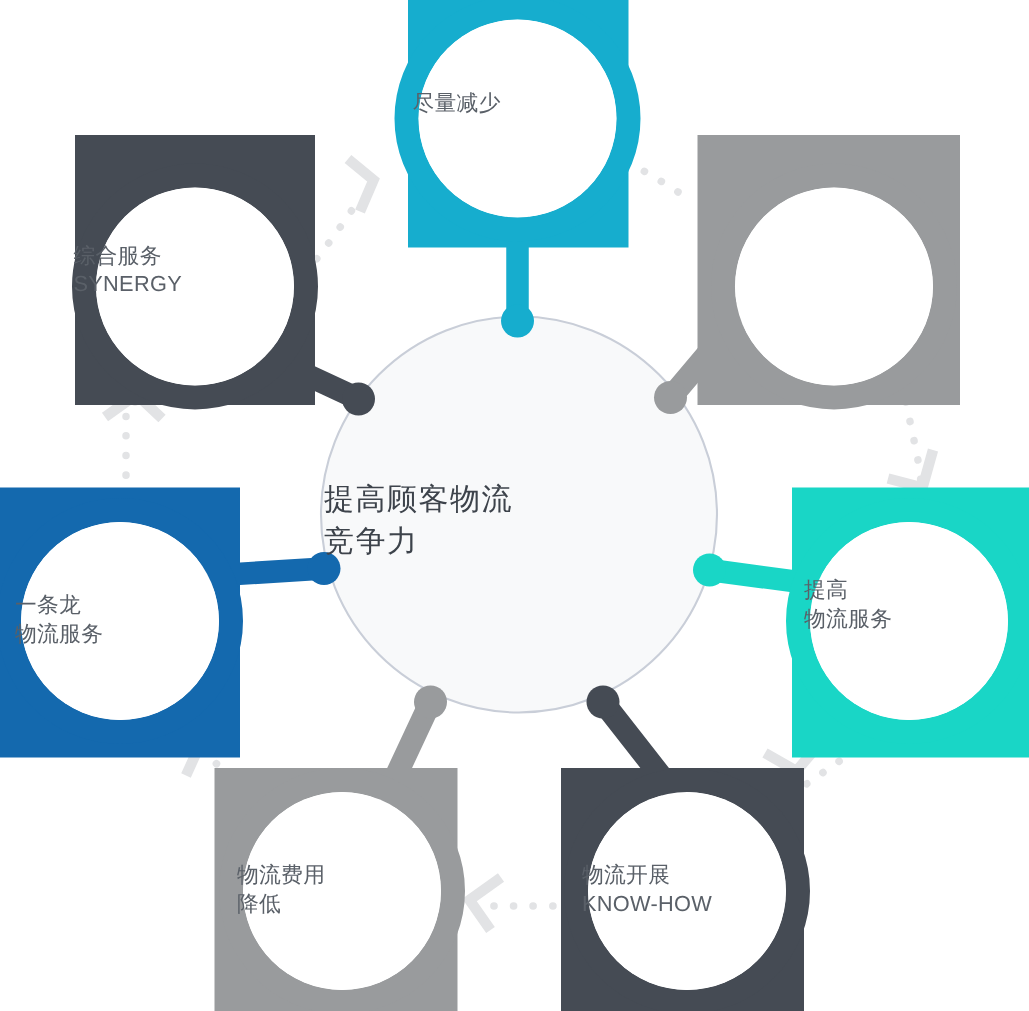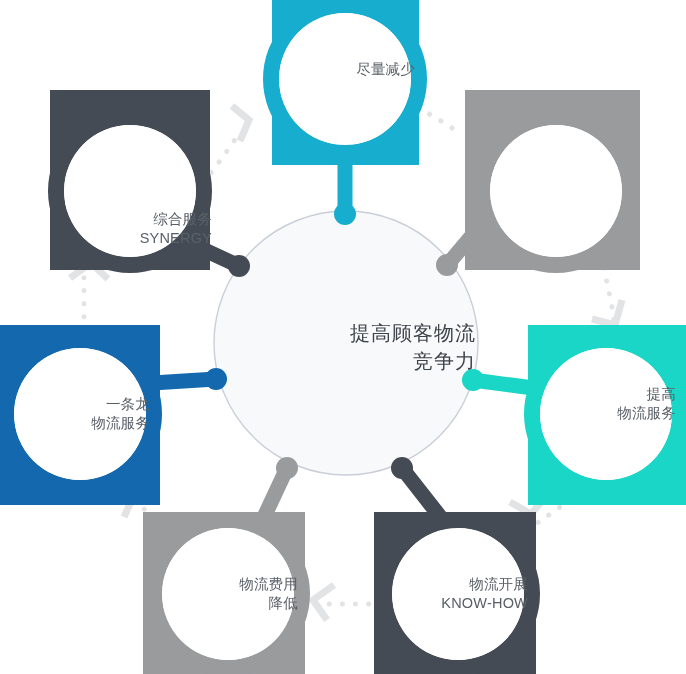--- a/index.html
+++ b/index.html
@@ -1,19 +1,19 @@
 <!DOCTYPE html>
 <html><head>
 <meta charset="utf-8">
 <style>
   html,body{margin:0;padding:0;background:#ffffff;}
   body{width:686px;height:674px;overflow:hidden;font-family:"Liberation Sans","DejaVu Sans",sans-serif;}
   #stage{position:relative;width:686px;height:674px;}
   #stage svg{position:absolute;left:0;top:0;}
-  .lbl{position:absolute;text-align:right;color:#5a6068;line-height:1.32;font-size:14.5px;letter-spacing:.2px;pointer-events:none;}
+  .lbl{position:absolute;text-align:left;color:#5a6068;line-height:1.32;font-size:14.5px;letter-spacing:.2px;pointer-events:none;}
   .lbl.center{color:#3d434b;font-size:20px;font-weight:normal;line-height:1.38;letter-spacing:1px;}
   .lbl span{display:block;}
 </style>
 </head>
 <body>
 
 <div id="stage">
 
   <svg width="686" height="674" viewBox="0 0 686 674">
     <defs>
@@ -150,18 +150,18 @@
   <div class="lbl" style="left:158px;top:575px;width:140px;">
     <span>物流费用</span>
     <span>降低</span>
   </div>
 
   <div class="lbl" style="left:10px;top:395px;width:140px;">
     <span>一条龙</span>
     <span>物流服务</span>
   </div>
 
-  <div class="lbl" style="left:72px;top:162px;width:140px;margin-top:48px;">
+  <div class="lbl" style="left:49px;top:162px;width:140px;">
     <span>综合服务</span>
     <span>SYNERGY</span>
   </div>
 
 </div>
 
 </body></html>

